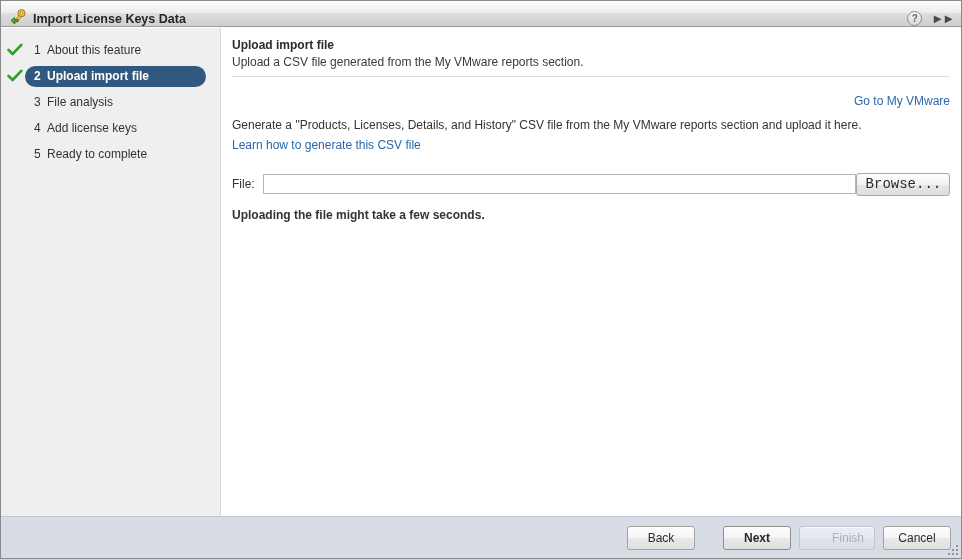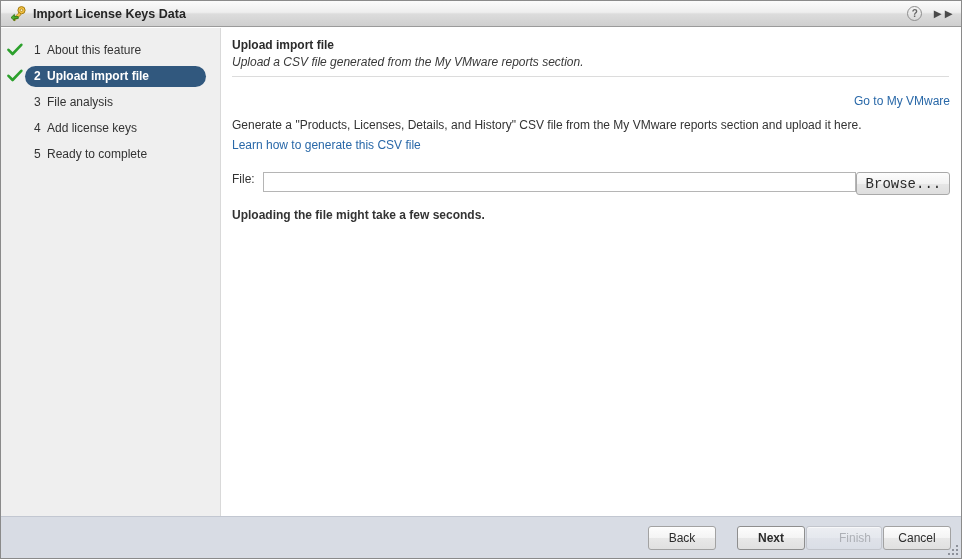--- a/index.html
+++ b/index.html
@@ -23,21 +23,21 @@
     overflow: hidden;
   }
 
   
   .titlebar {
     position: absolute; left: 0; top: 0;
     width: 960px; height: 26px;
     background: linear-gradient(to bottom, #fbfbfb 0%, #eeeeee 45%, #dcdcdc 52%, #cfcfcf 100%);
     border-bottom: 1px solid #9a9a9a;
     box-sizing: border-box;
-    display: flex; align-items: center;
+    display: flex; align-items: flex-end;
   }
   .title-icon {
     width: 18px; height: 18px;
     margin-left: 8px; margin-right: 6px;
     position: relative; flex: 0 0 auto;
   }
   .title-text {
     font-size: 12.5px; font-weight: bold; color: #262626;
     letter-spacing: 0px;
   }
@@ -106,21 +106,21 @@
     position: absolute; left: 221px; top: 0;
     width: 739px; height: 488px;
     background: #ffffff;
   }
   .main-title {
     position: absolute; left: 10px; top: 10px;
     font-weight: bold; font-size: 12px; color: #2b2b2b;
   }
   .main-sub {
     position: absolute; left: 10px; top: 27px;
-    font-size: 12px; color: #3a3a3a; font-style: italic;
+    font-size: 12px; color: #3a3a3a;
   }
   .hr {
     position: absolute; left: 10px; top: 48px;
     width: 717px; height: 1px; background: #dcdcdc;
   }
   .link {
     color: #2968a8; text-decoration: none; cursor: pointer;
   }
   .go-link {
     position: absolute; right: 11px; top: 66px;
@@ -130,21 +130,21 @@
     position: absolute; left: 10px; top: 90px;
     font-size: 12px; color: #333;
   }
   .learn-link {
     position: absolute; left: 10px; top: 110px;
     font-size: 12px;
   }
   .file-row {
     position: absolute; left: 10px; top: 144px;
     width: 718px; height: 24px;
-    display: flex; align-items: flex-start;
+    display: flex; align-items: center;
   }
   .file-label { width: 31px; flex: 0 0 31px; color: #333; }
   .file-input {
     width: 602px; height: 20px;
     border: 1px solid #b5b5b5;
     background: #ffffff;
     box-sizing: border-box;
     font-family: "Liberation Sans", sans-serif;
     font-size: 12px;
     padding: 0 4px;
@@ -169,21 +169,21 @@
   
   .footer {
     position: absolute; left: 0; top: 515px;
     width: 960px; height: 42px;
     background: #d8dce4;
     border-top: 1px solid #c2c7d1;
     box-sizing: border-box;
   }
   .footer-buttons {
     position: absolute; right: 10px; top: 9px;
-    display: flex; gap: 1px;
+    display: flex; gap: 8px;
   }
   .btn {
     height: 24px; min-width: 68px;
     padding: 0 10px;
     border: 1px solid #a2a2a2;
     border-radius: 3px;
     background: linear-gradient(to bottom,#fdfdfd 0%,#f4f4f4 50%,#e8e8e8 51%,#e0e0e0 100%);
     font-family: "Liberation Sans", sans-serif;
     font-size: 12px; color: #2b2b2b;
     cursor: pointer;

